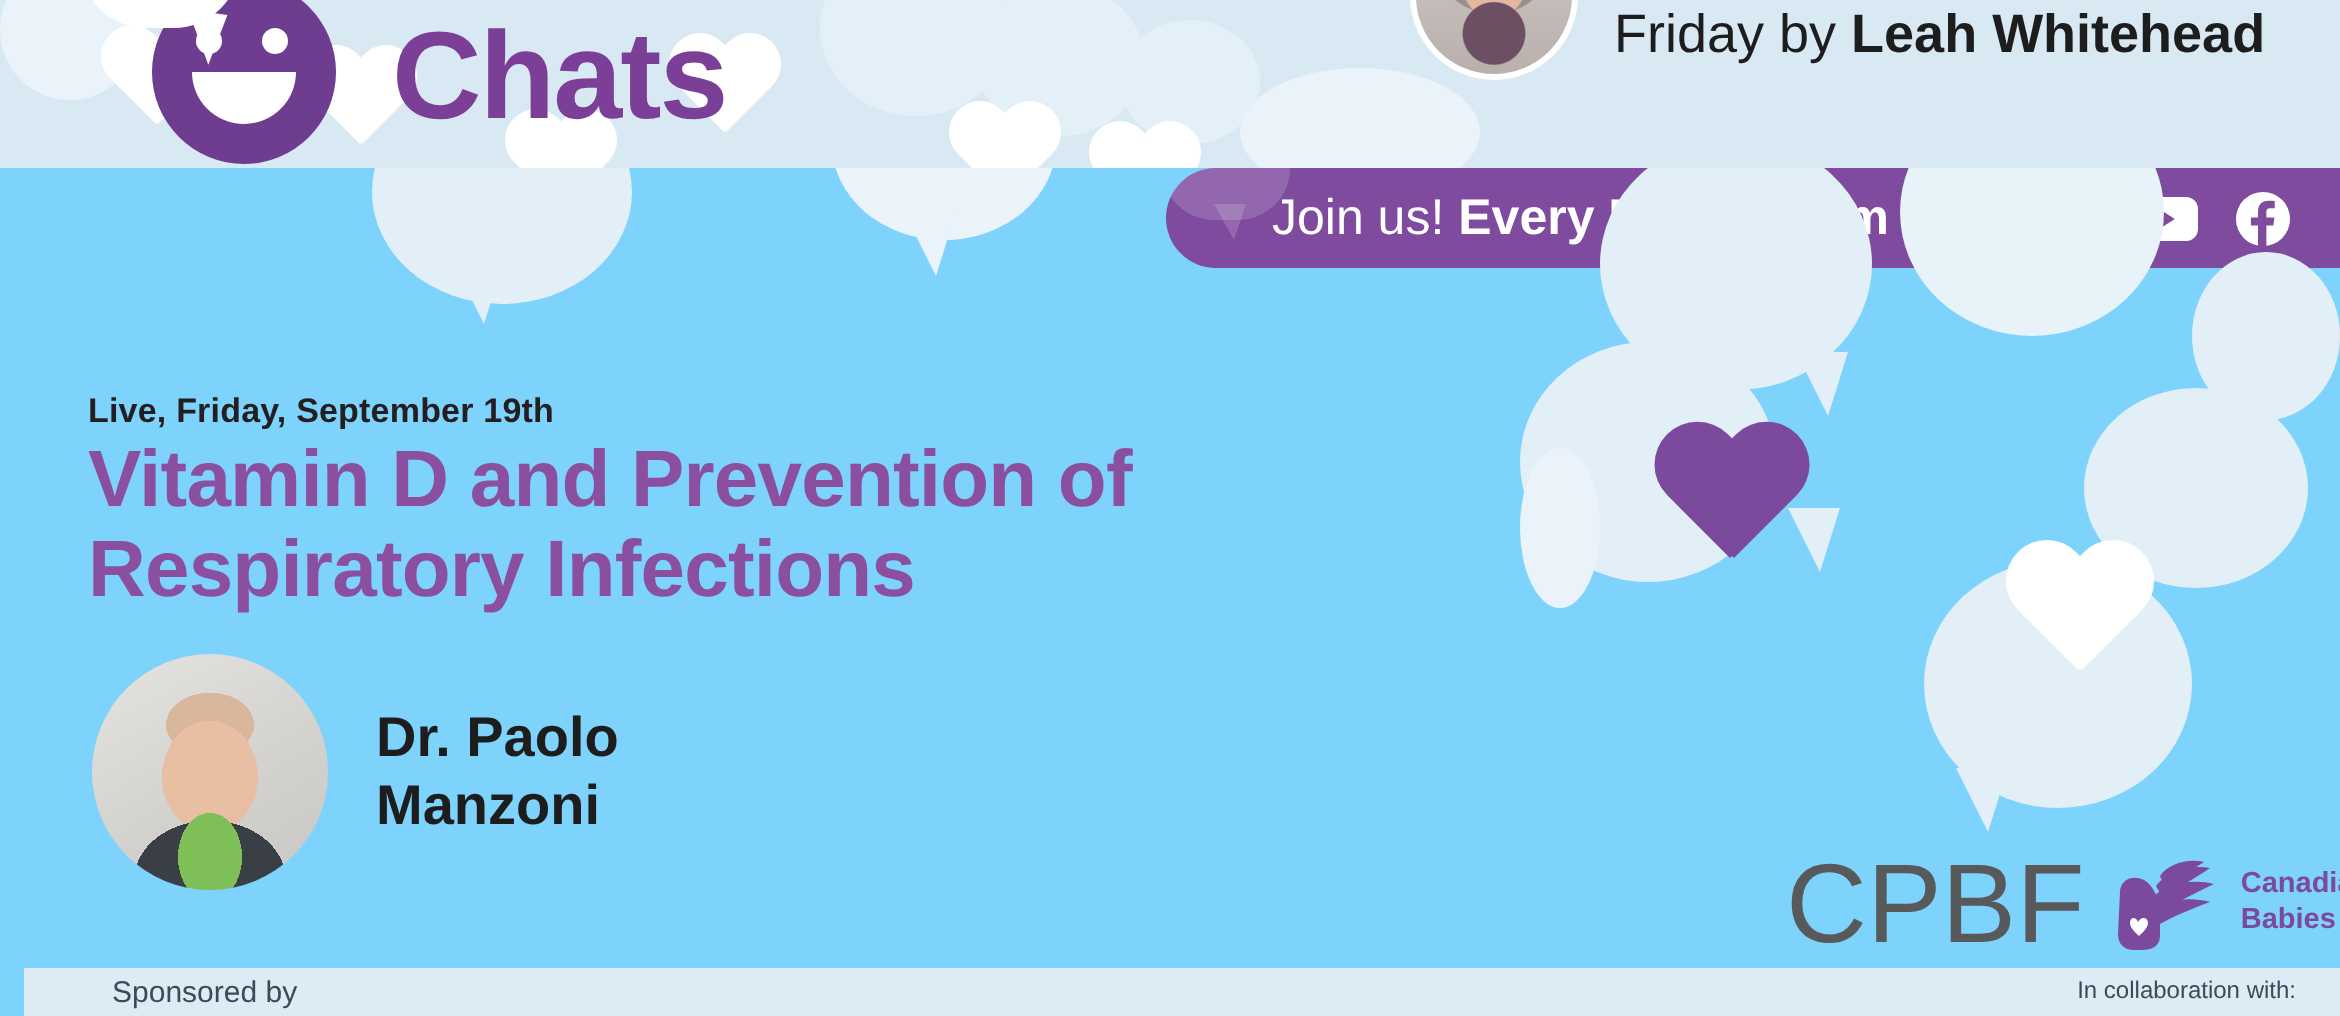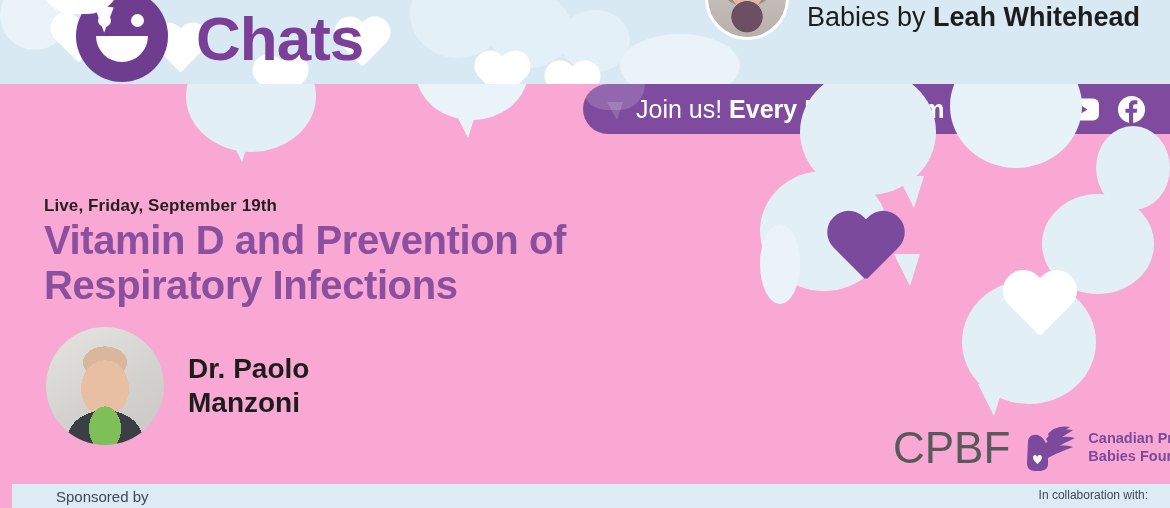--- a/index.html
+++ b/index.html
@@ -8,21 +8,21 @@
     background: #ffffff;
   }
   body {
     font-family: "Liberation Sans", sans-serif;
   }
   .poster {
     position: relative;
     width: 1170px;
     height: 508px;
     overflow: hidden;
-    background: #f9a8d4;
+    background: #7dd3fc;
   }
 
   
   .header-band {
     position: absolute;
     left: 0; top: 0;
     width: 1170px;
     height: 84px;
     background: #d9e9f3;
     overflow: hidden;
@@ -276,21 +276,21 @@
 
   
   .cpbf {
     position: absolute;
     left: 893px; top: 424px;
     display: flex;
     align-items: center;
     gap: 8px;
   }
   .cpbf-letters {
-    font-size: 44px;
+    font-size: 56px;
     font-weight: normal;
     color: #58595b;
     letter-spacing: 0px;
     line-height: 1;
   }
   .cpbf-hand { display: block; }
   .cpbf-words {
     font-size: 14.5px;
     font-weight: bold;
     color: #7b4a9c;
@@ -349,21 +349,21 @@
       <div class="logo-bubble-tail"></div>
     </div>
 
     <div class="logo-wordmark">
       <div>Preemie</div>
       <div>Chats</div>
     </div>
 
     <div class="host-wrap">
       <div class="host-avatar"></div>
-      <div class="host-text"><span>Babies by </span><b>Leah Whitehead</b></div>
+      <div class="host-text"><span>Friday by </span><b>Leah Whitehead</b></div>
     </div>
   </div>
 
   <div class="banner">
     <div class="banner-bubble"></div>
     <div class="banner-bubble-tail"></div>
     <div class="banner-text"><span>Join us! </span><b>Every Friday 1 pm EDT</b></div>
 
     <div class="socials">
       <span>

